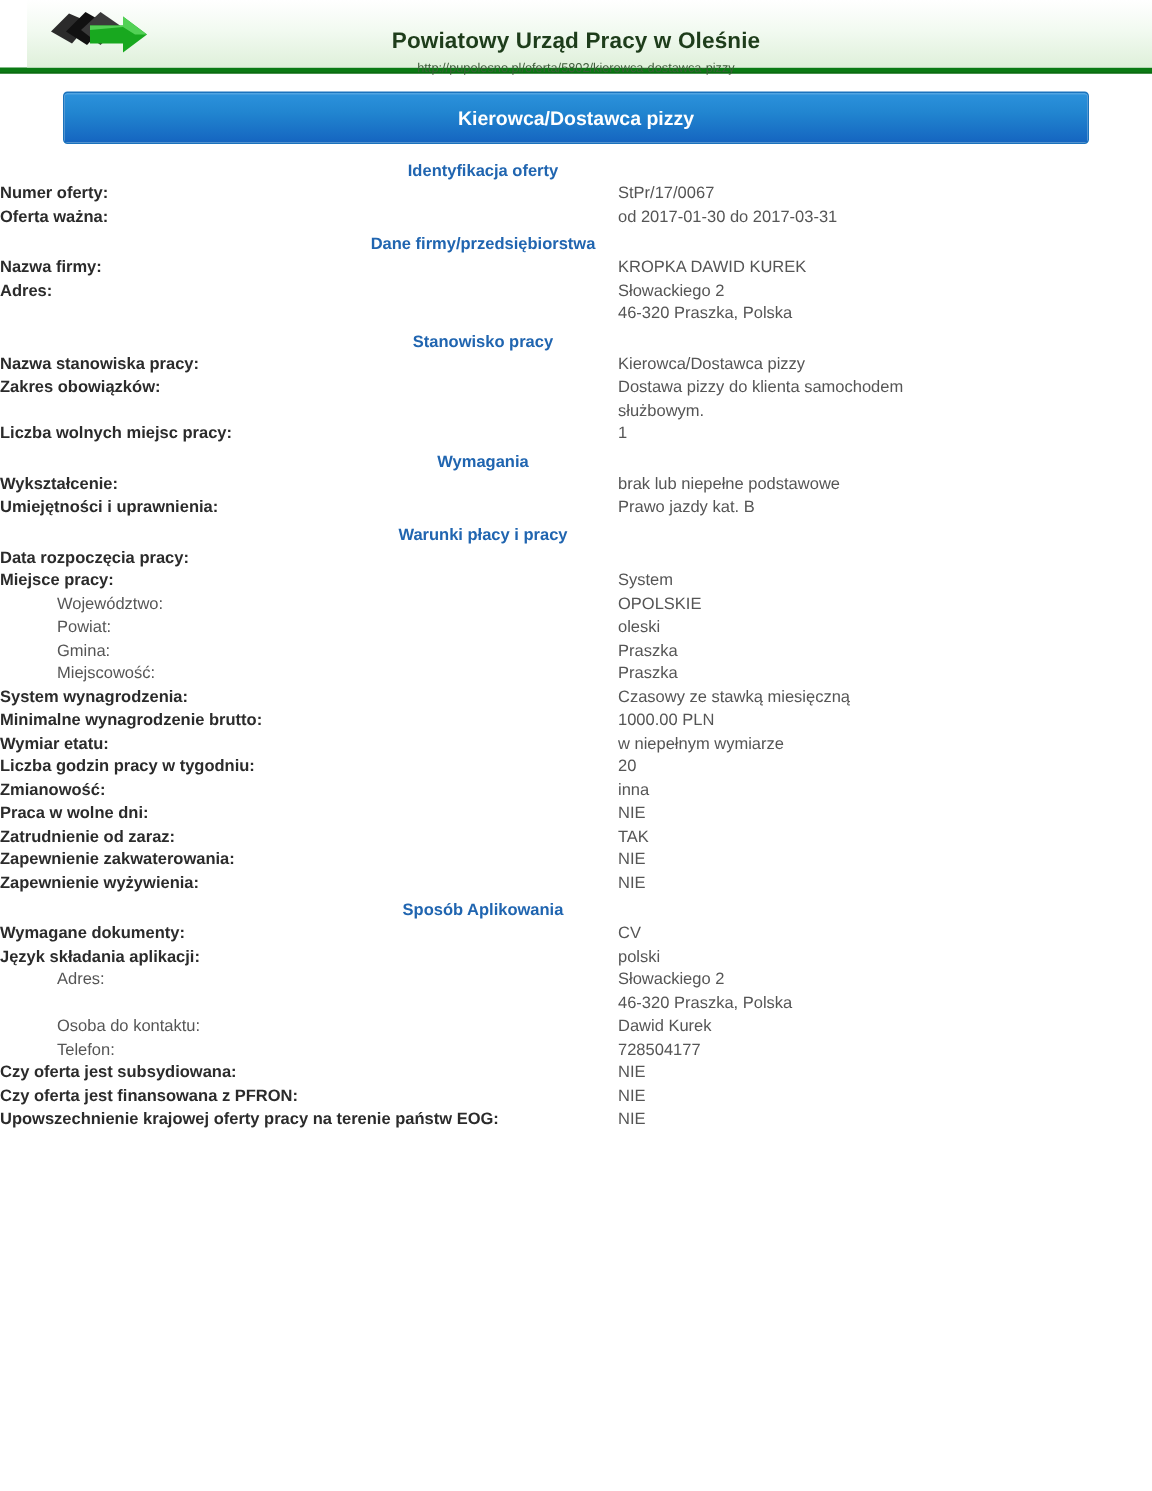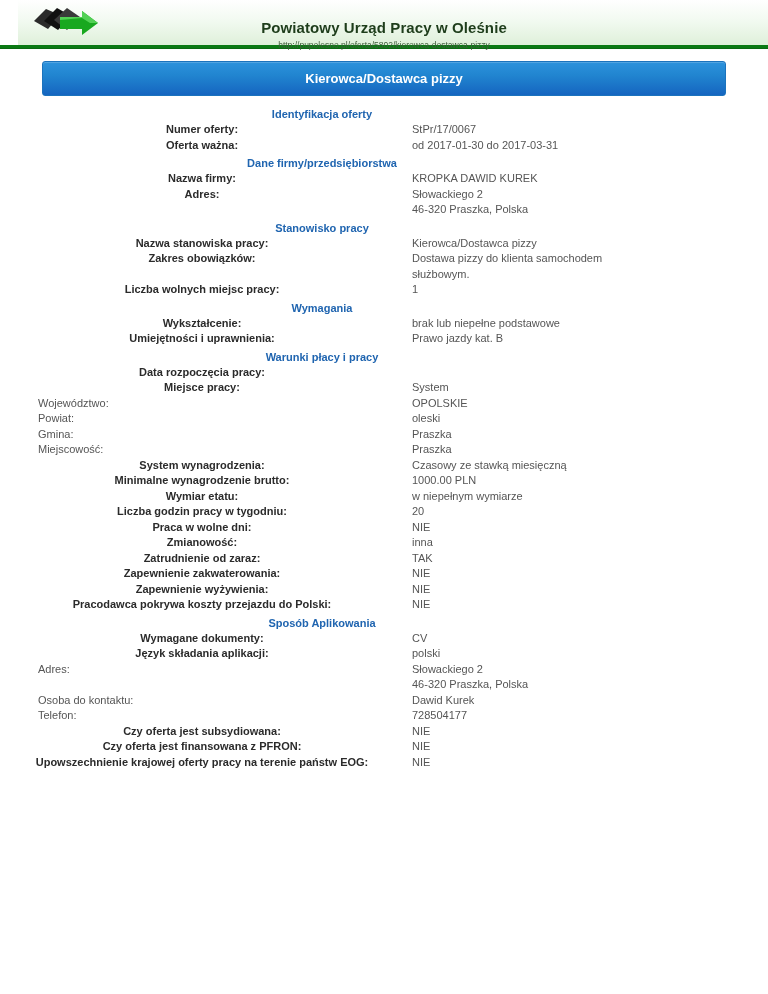--- a/index.html
+++ b/index.html
@@ -81,21 +81,21 @@
     border-collapse: collapse;
   }
   .detail td {
     padding: 0;
     vertical-align: top;
     line-height: 15.5px;
   }
   .col-label {
     width: 366px;
     padding-right: 6px !important;
-    text-align: center;
+    text-align: left;
     font-weight: bold;
     color: #2b2b2b;
     white-space: nowrap;
   }
   .col-label.plain {
     text-align: left;
     font-weight: normal;
     color: #555555;
     padding-left: 38px !important;
   }
@@ -227,41 +227,37 @@
       </tr>
       <tr>
         <td class="col-label">Wymiar etatu:</td>
         <td class="col-value">w niepełnym wymiarze</td>
       </tr>
       <tr>
         <td class="col-label">Liczba godzin pracy w tygodniu:</td>
         <td class="col-value">20</td>
       </tr>
       <tr>
-        <td class="col-label">Praca w wolne dni:</td>
-        <td class="col-value">NIE</td>
-      </tr>
-      <tr>
         <td class="col-label">Zmianowość:</td>
         <td class="col-value">inna</td>
       </tr>
       <tr>
+        <td class="col-label">Praca w wolne dni:</td>
+        <td class="col-value">NIE</td>
+      </tr>
+      <tr>
         <td class="col-label">Zatrudnienie od zaraz:</td>
         <td class="col-value">TAK</td>
       </tr>
       <tr>
         <td class="col-label">Zapewnienie zakwaterowania:</td>
         <td class="col-value">NIE</td>
       </tr>
       <tr>
         <td class="col-label">Zapewnienie wyżywienia:</td>
-        <td class="col-value">NIE</td>
-      </tr>
-      <tr>
-        <td class="col-label">Pracodawca pokrywa koszty przejazdu do Polski:</td>
         <td class="col-value">NIE</td>
       </tr>
       <tr class="section-row">
         <td colspan="2">Sposób Aplikowania</td>
       </tr>
       <tr>
         <td class="col-label">Wymagane dokumenty:</td>
         <td class="col-value">CV</td>
       </tr>
       <tr>

